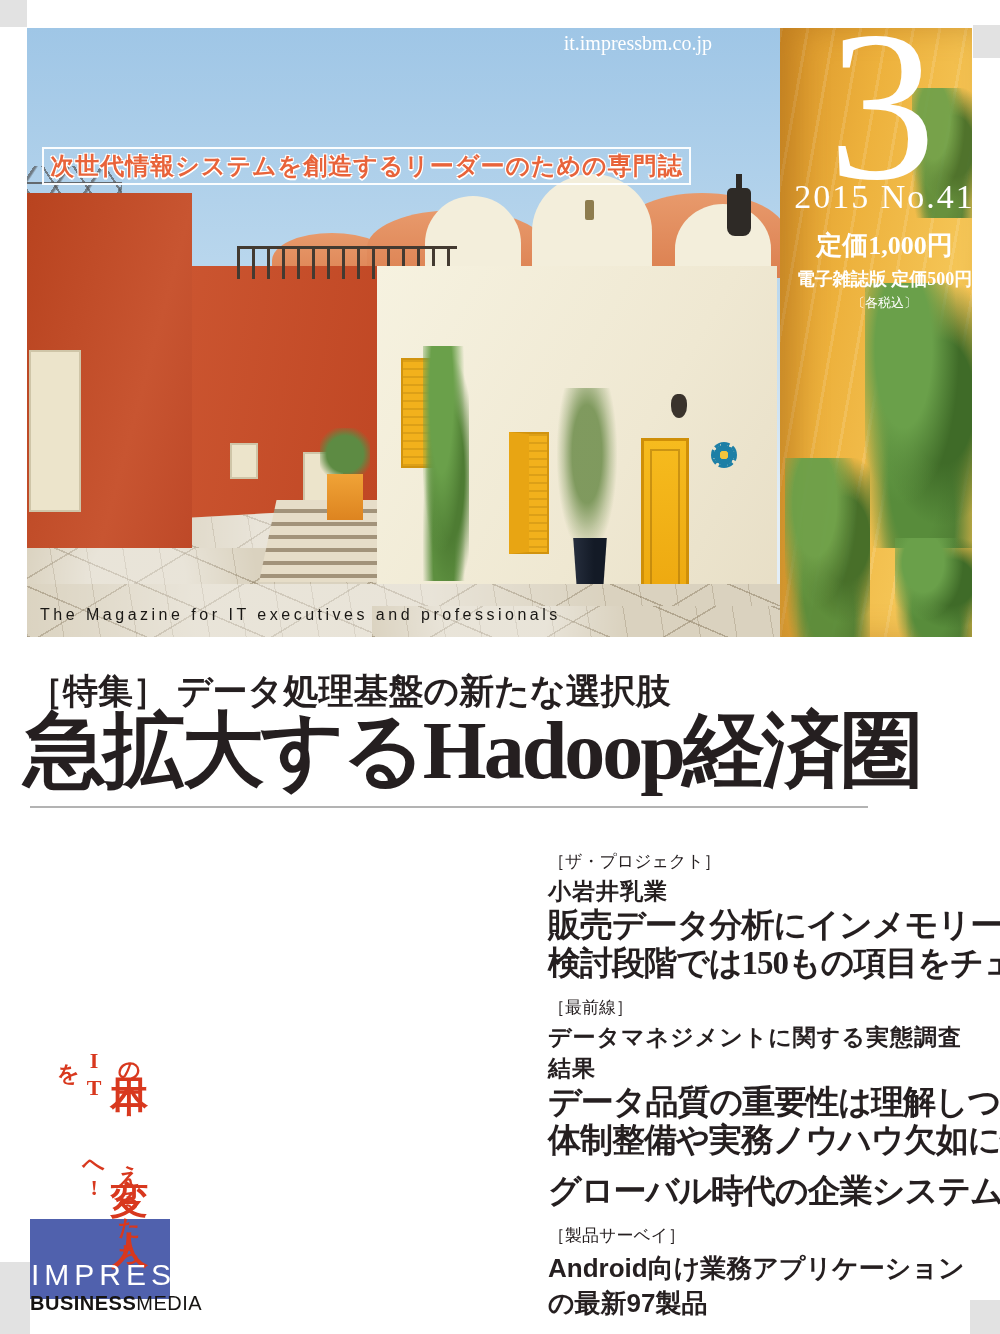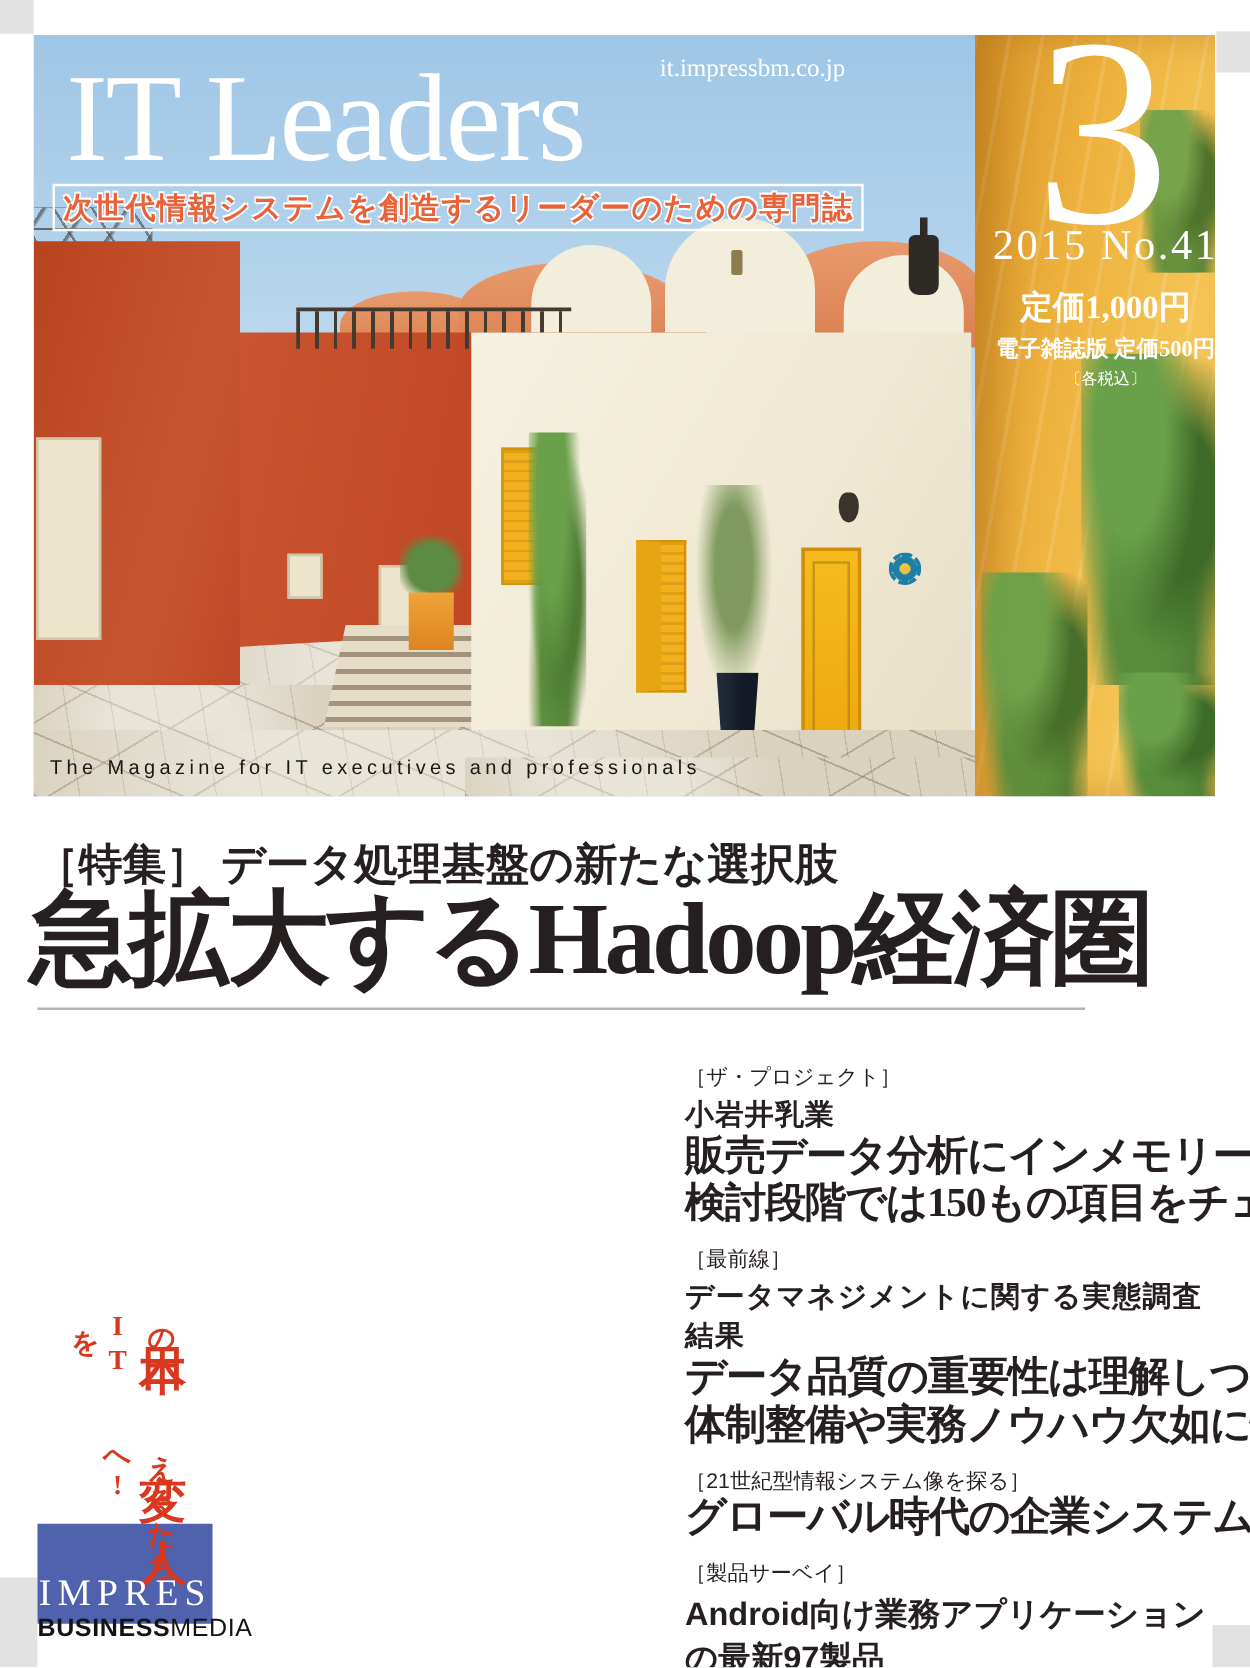--- a/index.html
+++ b/index.html
@@ -107,21 +107,21 @@
     radial-gradient(ellipse at 45% 70%,#588c3b 0 30%,transparent 58%),
     radial-gradient(ellipse at 60% 90%,#4e7c33 0 25%,transparent 55%);}
   .ivy-1{left:838px;top:255px;width:110px;height:265px;}
   .ivy-2{left:758px;top:430px;width:85px;height:180px;opacity:.95;}
   .ivy-3{left:868px;top:510px;width:80px;height:99px;}
   .ivy-4{left:885px;top:60px;width:62px;height:130px;opacity:.9;}
 
   
   .logo{position:absolute;left:26px;top:8px;width:700px;z-index:20;color:#ffffff;
     font-family:"Liberation Serif","DejaVu Serif",serif;font-size:100px;letter-spacing:-2px;line-height:1.18;}
-  .url{position:absolute;left:465px;top:16px;width:220px;z-index:21;color:#ffffff;text-align:center;
+  .url{position:absolute;left:465px;top:4px;width:220px;z-index:21;color:#ffffff;text-align:right;
     font-family:"Liberation Serif","DejaVu Serif",serif;font-size:20px;}
   .tagline-box{position:absolute;left:15px;top:119px;width:645px;height:34px;z-index:21;
     border:2px solid rgba(255,255,255,.95);display:flex;align-items:center;justify-content:center;}
   .tagline{color:#e8633a;font-weight:bold;font-size:24px;letter-spacing:1px;
     text-shadow:-1px -1px 0 #fff,1px -1px 0 #fff,-1px 1px 0 #fff,1px 1px 0 #fff,0 2px 0 #fff;}
   .big3{position:absolute;left:770px;top:-30px;width:170px;z-index:20;color:#ffffff;text-align:center;
     font-family:"Liberation Serif","DejaVu Serif",serif;font-size:215px;line-height:1;}
   .issue-block{position:absolute;left:765px;top:150px;width:185px;z-index:21;color:#ffffff;text-align:center;
     font-family:"Liberation Serif","DejaVu Serif",serif;}
   .issue-no{font-size:34px;letter-spacing:2px;}
@@ -153,21 +153,21 @@
     writing-mode:vertical-rl;text-orientation:upright;color:#d8381e;
     font-family:"Liberation Serif","DejaVu Serif",serif;font-weight:bold;display:flex;}
   .slogan-col{line-height:1.15;}
   .slogan-col2{padding-top:24px;margin-left:6px;}
   .sl-big{font-size:38px;}
   .sl-small{font-size:22px;letter-spacing:2px;}
 
   
   .pub-box{position:absolute;left:30px;top:1219px;width:140px;height:80px;background:#5061ad;}
   .pub-name{position:absolute;left:31px;top:1258px;width:150px;color:#ffffff;z-index:2;
-    font-family:Liberation Serif, serif;font-size:30px;letter-spacing:5px;}
+    font-family:Liberation Sans, sans-serif;font-size:30px;letter-spacing:5px;}
   .pub-brand{position:absolute;left:30px;top:1292px;font-size:20px;color:#161412;white-space:nowrap;}
   .pub-brand .b1{font-weight:bold;letter-spacing:.5px;}
   .pub-brand .b2{font-weight:normal;letter-spacing:.5px;}
 </style>
 </head>
 <body>
 
 <div class="cover">
 
   <div class="mark mark-tl"></div>
@@ -215,21 +215,20 @@
     <div class="pave pave-main"></div>
     <div class="pave pave-front"></div>
 
     <div class="lamp"></div>
     <div class="wall-yellow"></div>
     <div class="ivy ivy-4"></div>
     <div class="ivy ivy-1"></div>
     <div class="ivy ivy-2"></div>
     <div class="ivy ivy-3"></div>
 
-    <div class="logo">IT Leaders</div>
     <div class="url">it.impressbm.co.jp</div>
     <div class="tagline-box">
       <span class="tagline">次世代情報システムを創造するリーダーのための専門誌</span>
     </div>
     <div class="big3">3</div>
     <div class="issue-block">
       <div class="issue-no">2015 No.41</div>
       <div class="price">定価1,000円</div>
       <div class="price-digital">電子雑誌版 定価500円</div>
       <div class="price-note">〔各税込〕</div>
@@ -248,21 +247,20 @@
       <div class="a-line ink">販売データ分析にインメモリーBI導入</div>
       <div class="a-line ink">検討段階では150もの項目をチェック</div>
     </div>
     <div class="article">
       <div class="a-kicker ink">［最前線］</div>
       <div class="a-sub ink">データマネジメントに関する実態調査結果</div>
       <div class="a-line ink">データ品質の重要性は理解しつつも</div>
       <div class="a-line ink">体制整備や実務ノウハウ欠如に悩む</div>
     </div>
     <div class="article">
-      <div class="a-kicker ink">［21世紀型情報システム像を探る］</div>
       <div class="a-line ink">グローバル時代の企業システムの姿</div>
     </div>
     <div class="article">
       <div class="a-kicker ink">［製品サーベイ］</div>
       <div class="a-line-gothic ink">Android向け業務アプリケーションの最新97製品</div>
     </div>
   </div>
 
   <div class="slogan">
     <div class="slogan-col"><span class="sl-big">日本</span><span class="sl-small">のITを</span></div>

